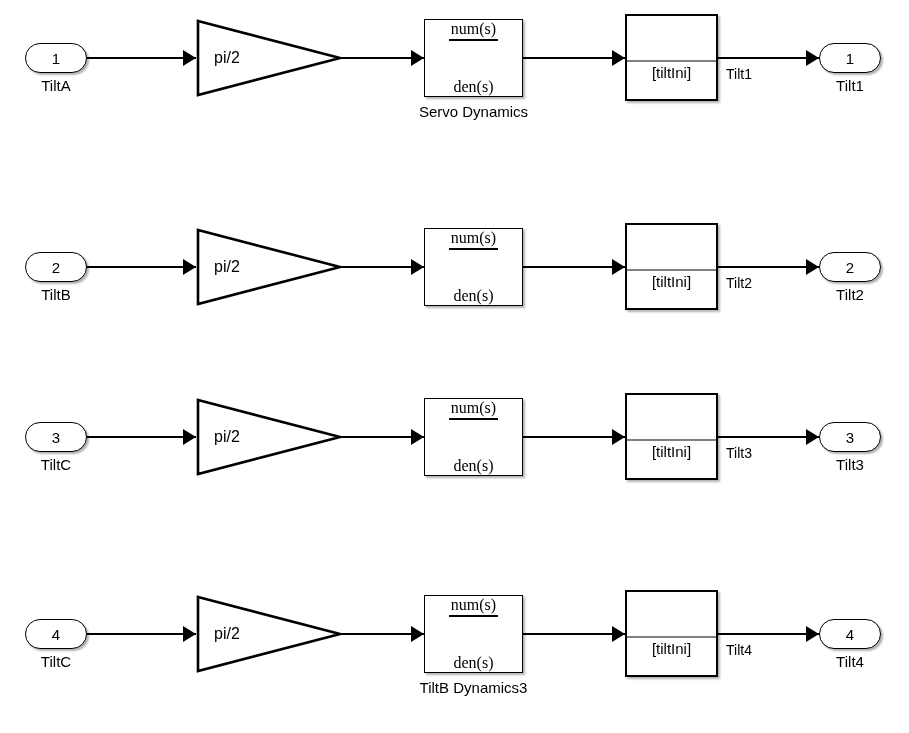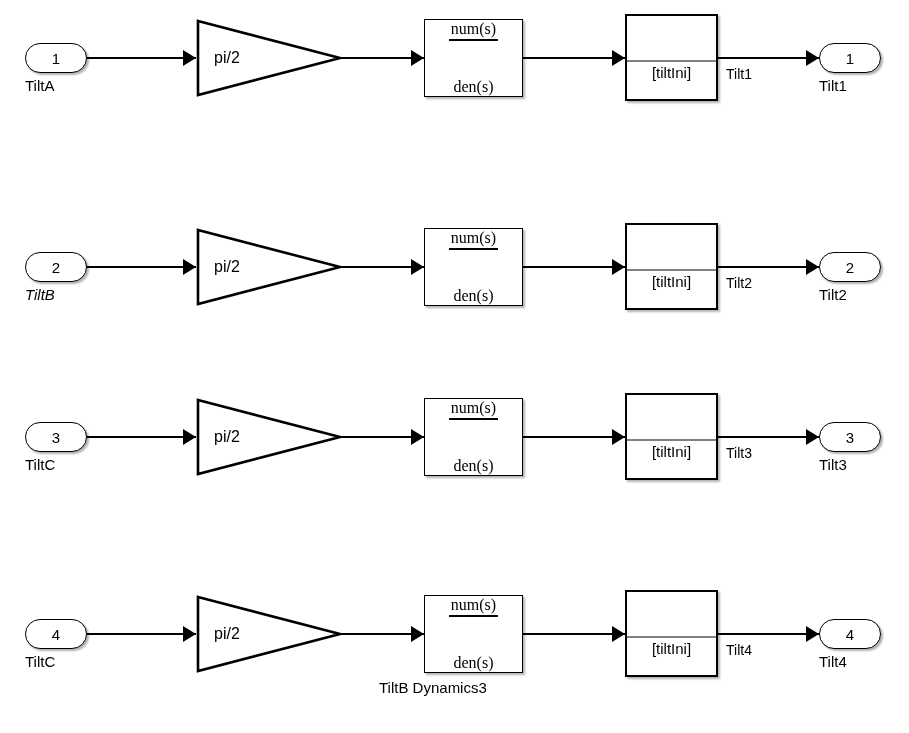--- a/index.html
+++ b/index.html
@@ -109,20 +109,21 @@
     height: 2px;
     background: #808080;
   }
 
   
   .blk-label {
     position: absolute;
     font-size: 15px;
     color: #000;
     white-space: nowrap;
+    text-align: center;
   }
   .sig-label {
     position: absolute;
     font-size: 14px;
     color: #000;
     white-space: nowrap;
   }
 
   
   .wire {
@@ -156,37 +157,38 @@
     </div>
     <div class="wire" style="left: 338px; width: 86px; top: 57.3px;"></div>
     <div class="arrow" style="left: 411px; top: 50px;"></div>
     <div class="node tf" style="left: 424px; top: 19px;">
       <div class="frac">
         <span class="numer">num(s)</span>
         <span class="bar"></span>
         <span class="denom">den(s)</span>
       </div>
     </div>
+    <div class="blk-label" style="left: 379px; width: 189px; top: 103px;">Servo Dynamics</div>
     <div class="wire" style="left: 523px; width: 102px; top: 57.3px;"></div>
     <div class="arrow" style="left: 612px; top: 50px;"></div>
     <div class="ic" style="left: 625px; top: 14px;">
       <div class="ic-text">[tiltIni]</div>
       <div class="ic-line"></div>
     </div>
     <div class="wire" style="left: 718px; width: 101px; top: 57.3px;"></div>
     <div class="arrow" style="left: 806px; top: 50px;"></div>
     <div class="sig-label" style="left: 726px; top: 66px;">Tilt1</div>
     <div class="node port" style="left: 819px; top: 43px;">
       <span>1</span>
     </div>
     <div class="blk-label" style="left: 819px; width: 62px; top: 77px;">Tilt1</div>
     <div class="node port" style="left: 25px; top: 252px;">
       <span>2</span>
     </div>
-    <div class="blk-label" style="left: 25px; width: 62px; top: 286px; font-style: italic;">TiltB</div>
+    <div class="blk-label" style="left: 25px; width: 62px; top: 286px;">TiltB</div>
     <div class="wire" style="left: 87px; width: 109px; top: 266.3px;"></div>
     <div class="arrow" style="left: 183px; top: 259px;"></div>
     <div class="node gain" style="left: 196px; top: 228px;">
       <svg width="146" height="78" viewBox="0 0 146 78">
         <polygon points="2,2 144,39 2,76" fill="#ffffff" stroke="#000000" stroke-width="2.6" stroke-linejoin="miter"></polygon>
       </svg>
       <div class="gain-label">pi/2</div>
     </div>
     <div class="wire" style="left: 338px; width: 86px; top: 266.3px;"></div>
     <div class="arrow" style="left: 411px; top: 259px;"></div>

